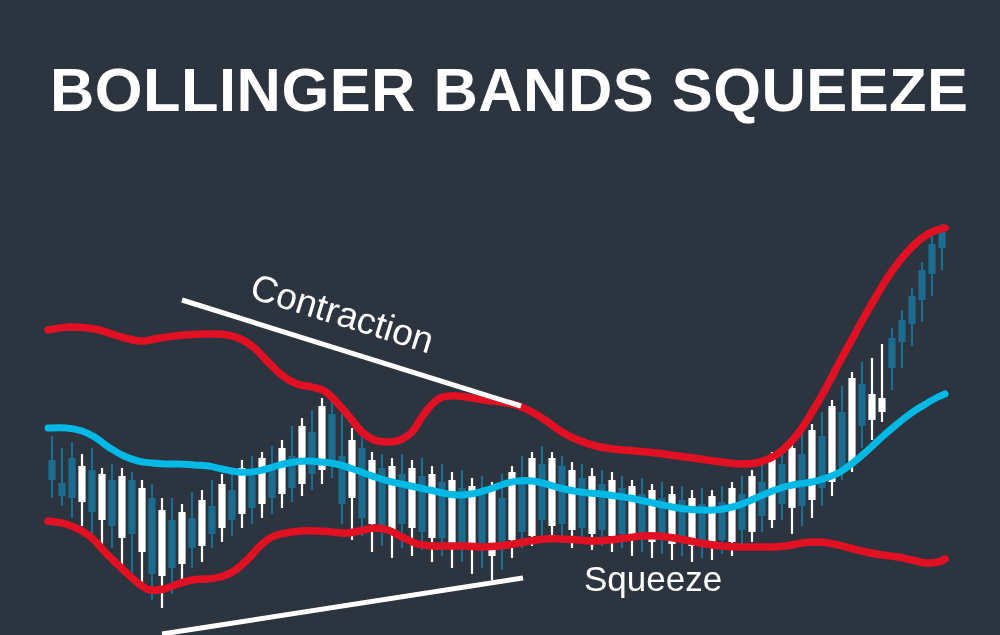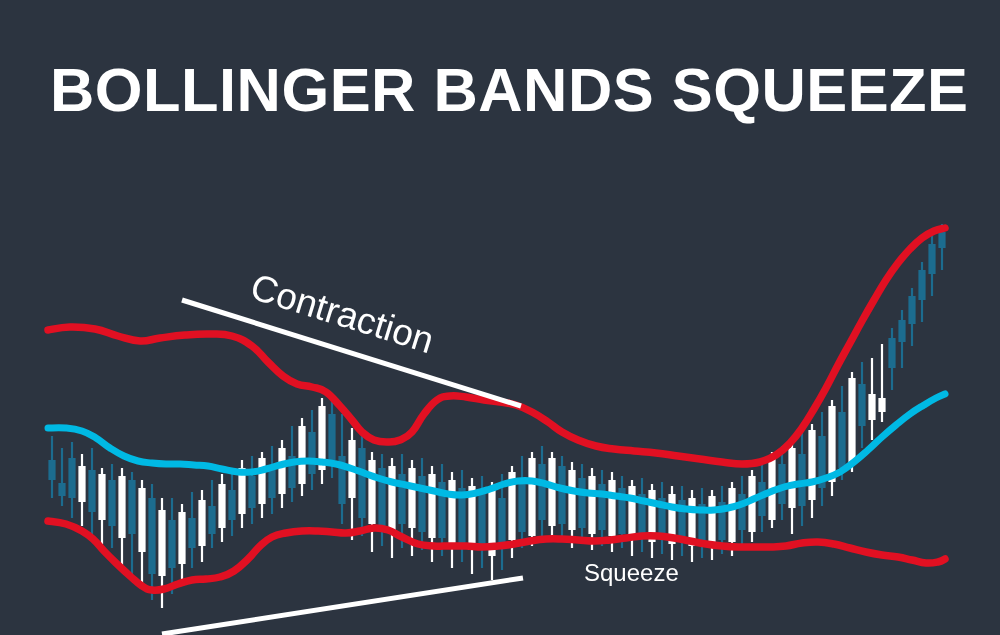--- a/index.html
+++ b/index.html
@@ -46,21 +46,21 @@
     transform-origin: left top;
   }
   #annot-breakout {
     left: 728px;
     top: 218px;
     font-size: 35px;
   }
   #annot-squeeze {
     left: 584px;
     top: 531px;
-    font-size: 24px;
+    font-size: 35px;
   }
   svg.layer {
     position: absolute;
     left: 0;
     top: 0;
     width: 1000px;
     height: 635px;
     overflow: visible;
   }
   .band-upper, .band-lower {

